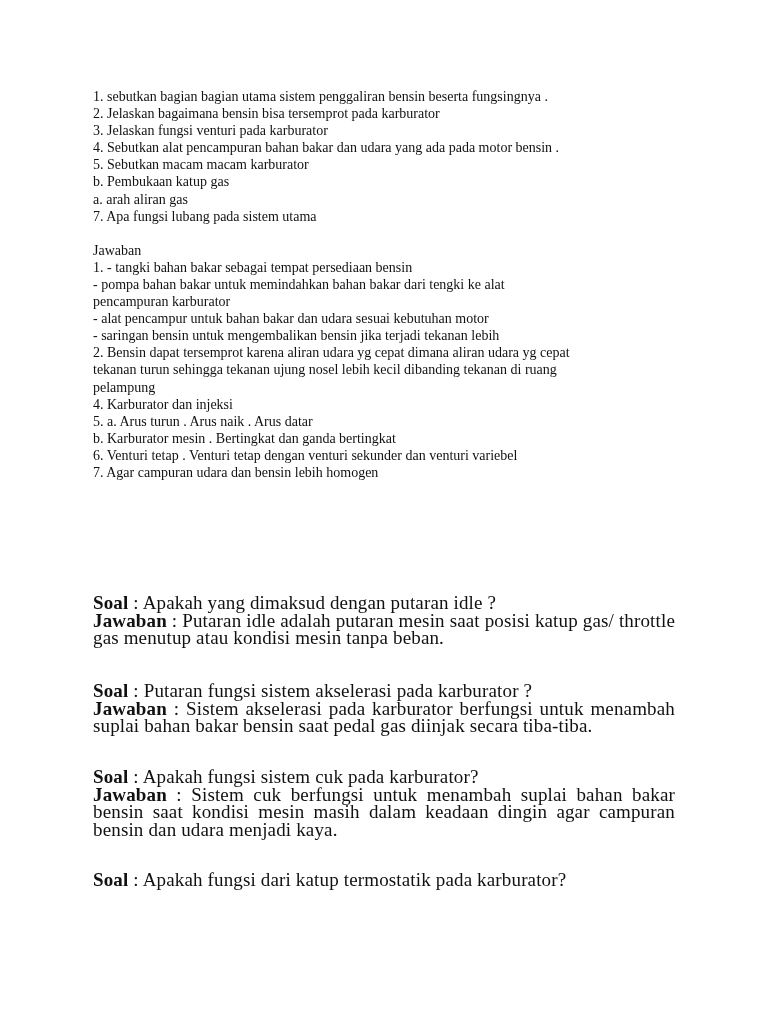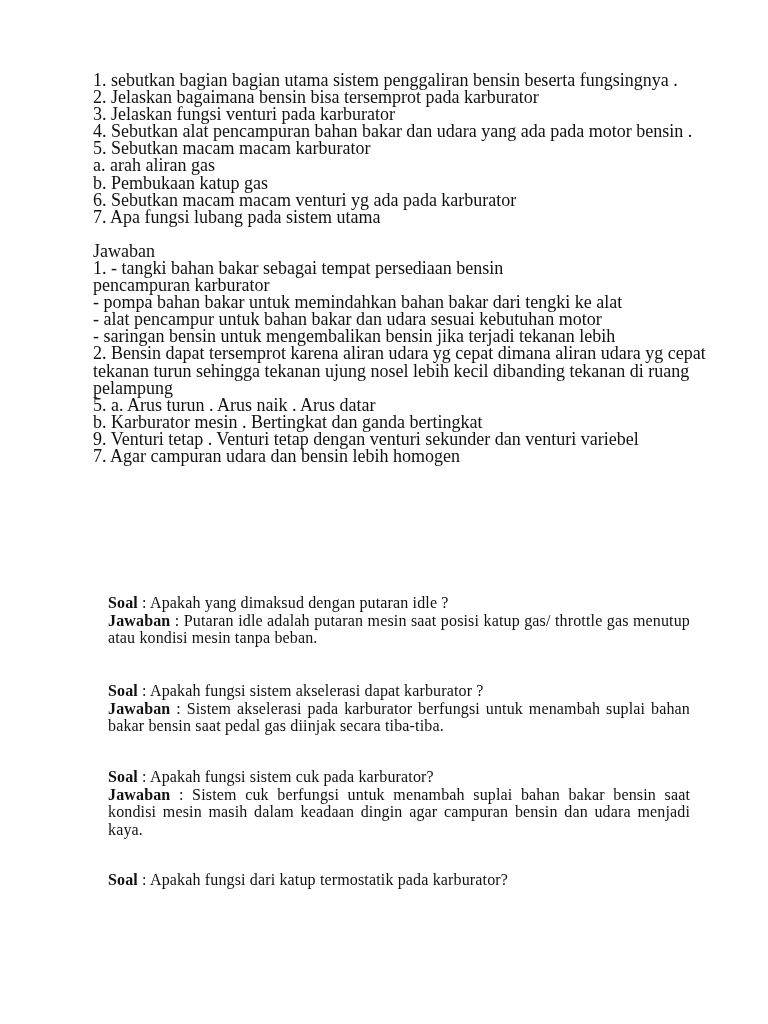--- a/index.html
+++ b/index.html
@@ -1,64 +1,64 @@
 <!DOCTYPE html>
 <html><head>
   <meta charset="utf-8">
   <style>
     html, body { margin: 0; padding: 0; background: #ffffff; }
     body { width: 768px; height: 1024px; position: relative; overflow: hidden;
       font-family: "Liberation Serif", "DejaVu Serif", serif; color: #111111; }
-    .page { position: absolute; left: 93px; top: 72px; width: 582px; font-size: 18px; line-height: 17.1px; }
+    .page { position: absolute; left: 93px; top: 88px; width: 582px; font-size: 14px; line-height: 17.1px; }
     .line { white-space: nowrap; }
     .gap { height: 17px; }
-    .qa { position: absolute; left: 108px; width: 582px; font-size: 16px; line-height: 17.6px; }
+    .qa { position: absolute; left: 93px; width: 582px; font-size: 19px; line-height: 17.6px; }
     .qa p { margin: 0; text-align: justify; letter-spacing: 0.15px; }
     .qa b { font-weight: bold; }
   </style>
 </head>
 <body>
 
 <div class="page">
   <div>
     <div class="line">1. sebutkan bagian bagian utama sistem penggaliran bensin beserta fungsingnya .</div>
     <div class="line">2. Jelaskan bagaimana bensin bisa tersemprot pada karburator</div>
     <div class="line">3. Jelaskan fungsi venturi pada karburator</div>
     <div class="line">4. Sebutkan alat pencampuran bahan bakar dan udara yang ada pada motor bensin .</div>
     <div class="line">5. Sebutkan macam macam karburator</div>
+    <div class="line">b. Pembukaan katup gas</div>
     <div class="line">a. arah aliran gas</div>
-    <div class="line">b. Pembukaan katup gas</div>
-    <div class="line">6. Sebutkan macam macam venturi yg ada pada karburator</div>
     <div class="line">7. Apa fungsi lubang pada sistem utama</div>
   </div>
   <div class="gap"></div>
   <div>
     <div class="line">Jawaban</div>
     <div class="line">1. - tangki bahan bakar sebagai tempat persediaan bensin</div>
+    <div class="line">- pompa bahan bakar untuk memindahkan bahan bakar dari tengki ke alat</div>
     <div class="line">pencampuran karburator</div>
-    <div class="line">- pompa bahan bakar untuk memindahkan bahan bakar dari tengki ke alat</div>
     <div class="line">- alat pencampur untuk bahan bakar dan udara sesuai kebutuhan motor</div>
     <div class="line">- saringan bensin untuk mengembalikan bensin jika terjadi tekanan lebih</div>
     <div class="line">2. Bensin dapat tersemprot karena aliran udara yg cepat dimana aliran udara yg cepat</div>
     <div class="line">tekanan turun sehingga tekanan ujung nosel lebih kecil dibanding tekanan di ruang</div>
     <div class="line">pelampung</div>
+    <div class="line">4. Karburator dan injeksi</div>
     <div class="line">5. a. Arus turun . Arus naik . Arus datar</div>
     <div class="line">b. Karburator mesin . Bertingkat dan ganda bertingkat</div>
-    <div class="line">9. Venturi tetap . Venturi tetap dengan venturi sekunder dan venturi variebel</div>
+    <div class="line">6. Venturi tetap . Venturi tetap dengan venturi sekunder dan venturi variebel</div>
     <div class="line">7. Agar campuran udara dan bensin lebih homogen</div>
   </div>
 </div>
 
 <div class="qa" style="top:594px;">
   <p><b>Soal</b><span> : Apakah yang dimaksud dengan putaran idle ?</span></p>
   <p><b>Jawaban</b><span> : Putaran idle adalah putaran mesin saat posisi katup gas/ throttle gas menutup atau kondisi mesin tanpa beban.</span></p>
 </div>
 
 <div class="qa" style="top:682px;">
-  <p><b>Soal</b><span> : Apakah fungsi sistem akselerasi dapat karburator ?</span></p>
+  <p><b>Soal</b><span> : Putaran fungsi sistem akselerasi pada karburator ?</span></p>
   <p><b>Jawaban</b><span> : Sistem akselerasi pada karburator berfungsi untuk menambah suplai bahan bakar bensin saat pedal gas diinjak secara tiba-tiba.</span></p>
 </div>
 
 <div class="qa" style="top:768px;">
   <p><b>Soal</b><span> : Apakah fungsi sistem cuk pada karburator?</span></p>
   <p><b>Jawaban</b><span> : Sistem cuk berfungsi untuk menambah suplai bahan bakar bensin saat kondisi mesin masih dalam keadaan dingin agar campuran bensin dan udara menjadi kaya.</span></p>
 </div>
 
 <div class="qa" style="top:871px;">
   <p><b>Soal</b><span> : Apakah fungsi dari katup termostatik pada karburator?</span></p>

